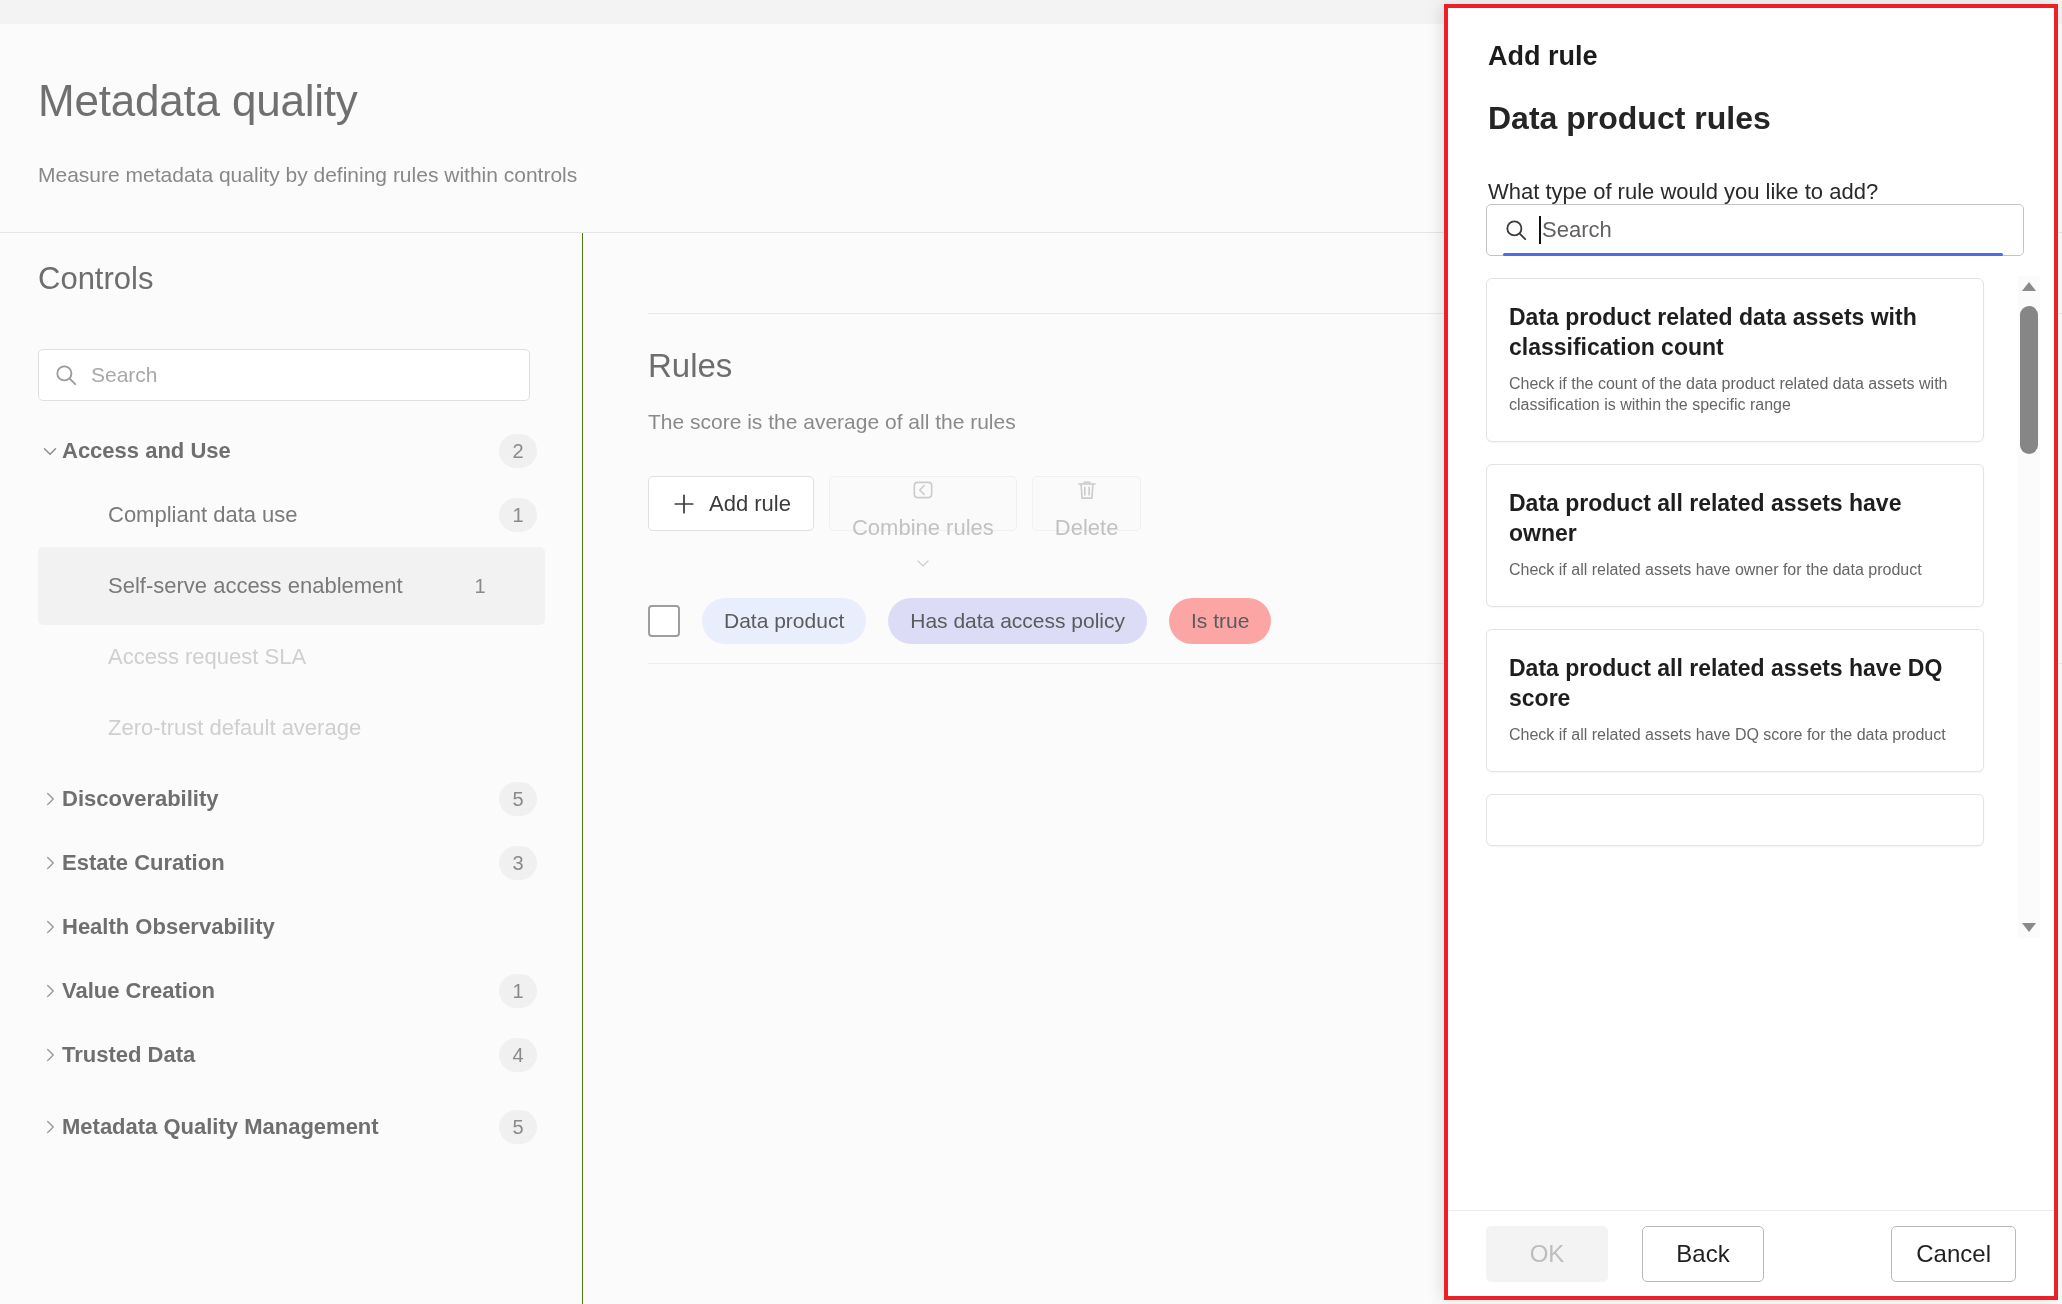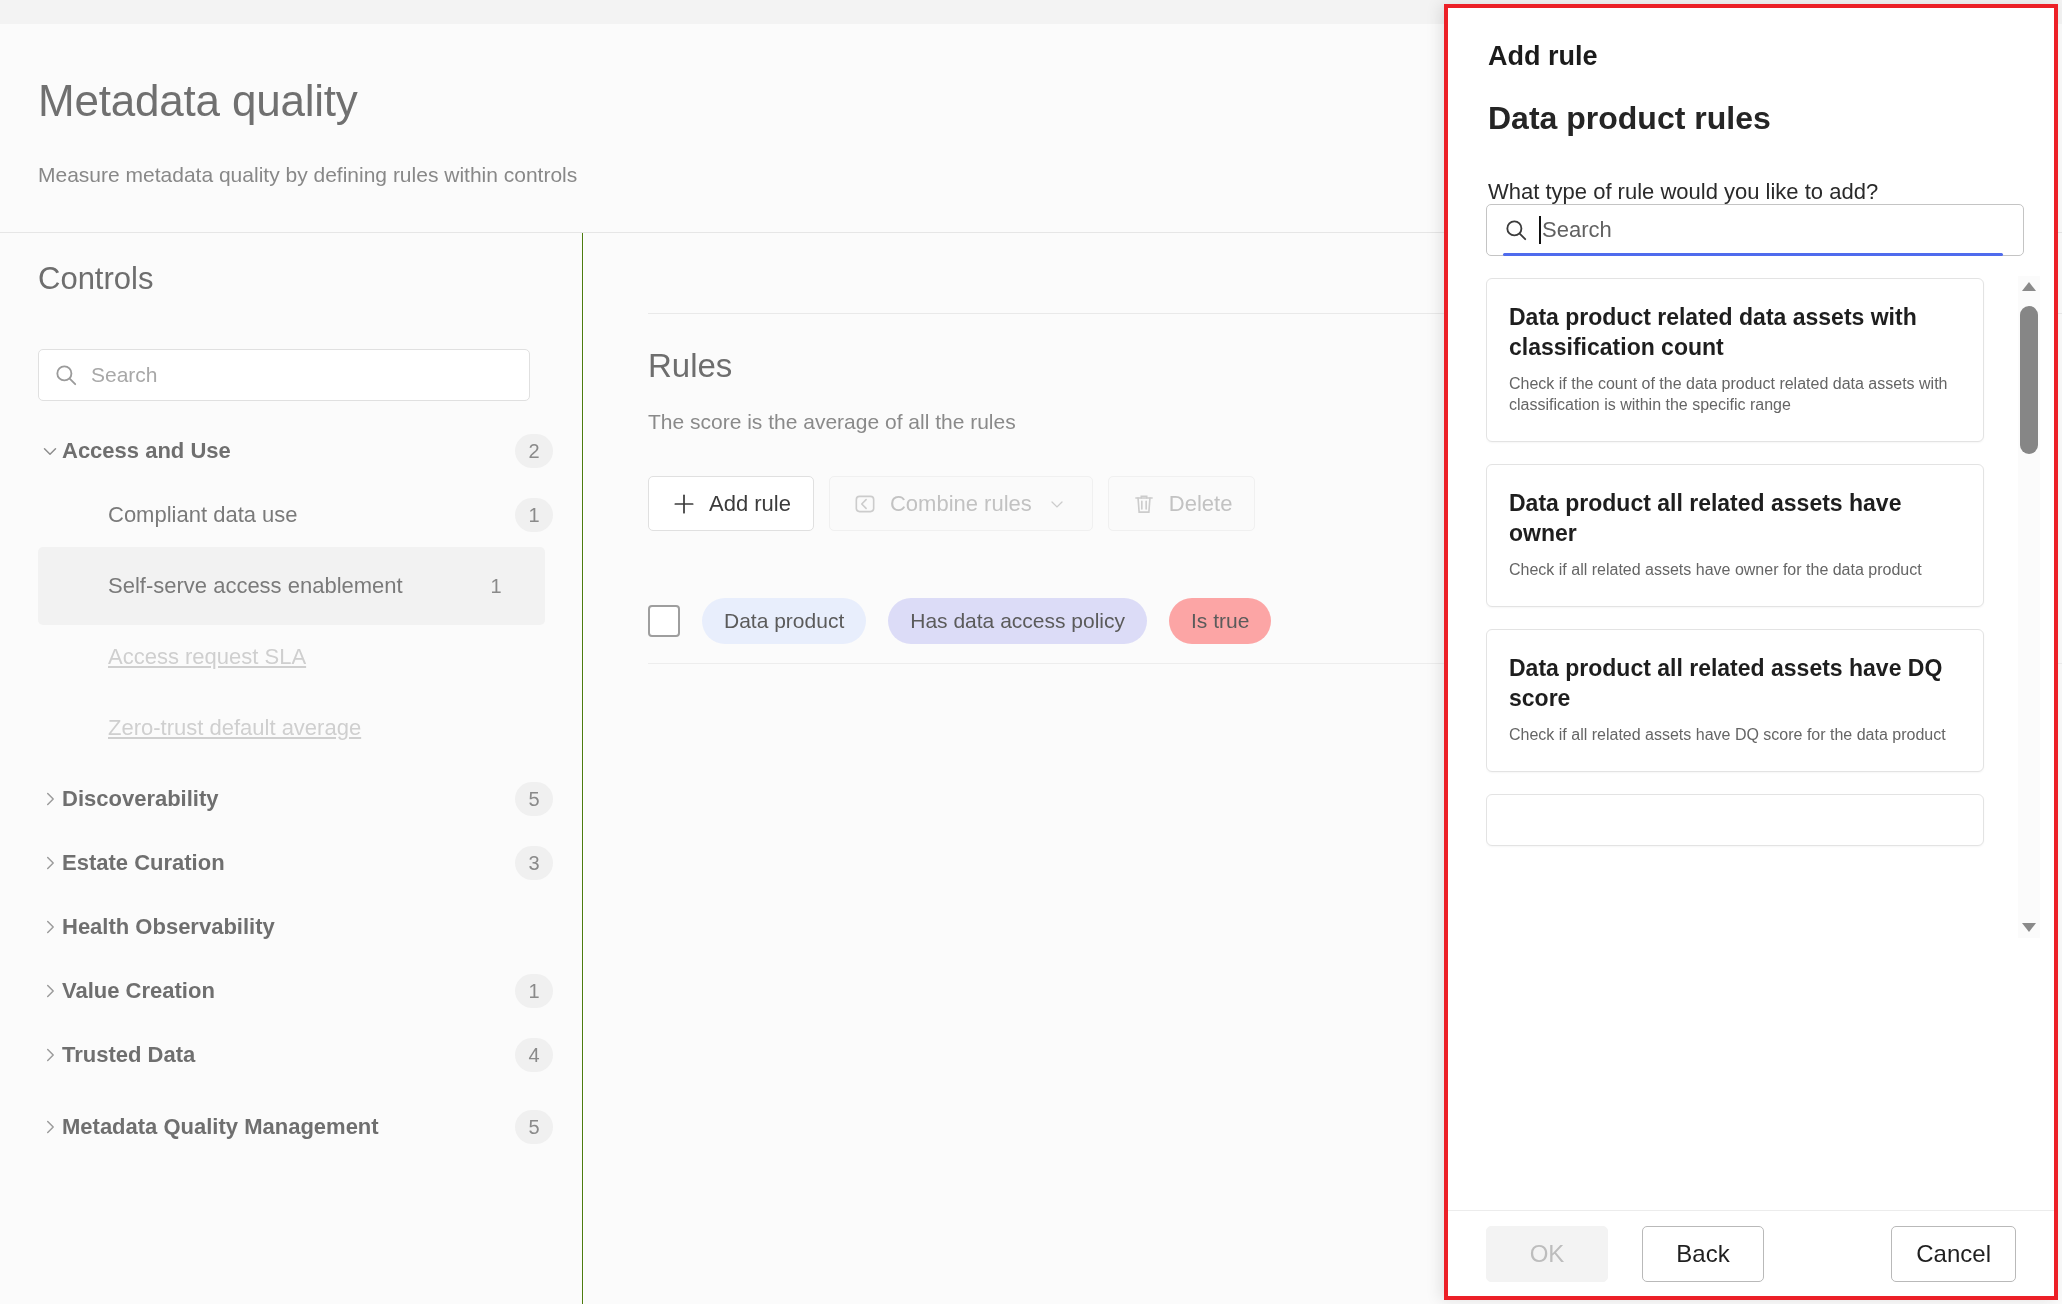--- a/index.html
+++ b/index.html
@@ -55,29 +55,29 @@
     display: flex; align-items: center; padding: 0 14px;
   }
   .search-box .mag { width: 26px; height: 26px; flex: 0 0 26px; margin-right: 12px; }
   .search-ph { font-size: 21px; color: #a8a8a8; }
 
   .nav { position: absolute; left: 0; top: 186px; width: 583px; }
   .nav-row {
     position: relative;
     display: flex; align-items: center;
     height: 64px;
-    padding-left: 38px; padding-right: 30px;
+    padding-left: 38px; padding-right: 46px;
     color: #707070;
   }
   .nav-row.selected { background: #f2f2f2; border-radius: 5px; margin: 0 38px 0 38px; padding-left: 0; width: 507px; }
   .chev { width: 24px; flex: 0 0 24px; display: flex; align-items: center; justify-content: center; }
   .nav-label { font-size: 22px; flex: 1 1 auto; }
   .nav-label.group { font-weight: 700; color: #6f6f6f; }
   .nav-label.child { font-weight: 400; color: #7a7a7a; padding-left: 46px; }
-  .nav-label.child.dim { color: #cfcfcf; text-decoration: underline; }
+  .nav-label.child.dim { color: #cfcfcf; }
   .badge {
     min-width: 38px; height: 34px; padding: 0 11px;
     background: #f0f0f0; border-radius: 17px;
     display: flex; align-items: center; justify-content: center;
     font-size: 20px; color: #8a8a8a;
   }
   .nav-row.selected .badge { background: transparent; }
   .nav-row.two-line { height: 78px; }
   .nav-row.two-line .nav-label { line-height: 1.25; }
   .nav-row.group-wrap { height: 80px; }
@@ -106,21 +106,21 @@
   .toolbar {
     position: absolute; left: 64px; top: 243px;
     display: flex; align-items: center; gap: 15px;
   }
   .tb-btn {
     height: 55px; display: flex; align-items: center; gap: 12px;
     padding: 0 22px; border-radius: 5px;
     font-size: 22px; color: #3b3b3b;
     border: 1px solid #e0e0e0; background: #ffffff;
   }
-  .tb-btn.disabled { color: #c2c2c2; border-color: #f0f0f0; background: #fafafa; }
+  .tb-btn.disabled { color: #c2c2c2; border-color: #f0f0f0; background: #fafafa; flex-direction: column; }
   .tb-ico { width: 26px; height: 26px; display: inline-flex; align-items: center; justify-content: center; }
 
   .rule-row {
     position: absolute; left: 64px; top: 345px; width: 1450px; height: 86px;
     display: flex; align-items: center; gap: 22px;
     border-bottom: 1px solid #ededed;
   }
   .rule-check {
     width: 32px; height: 32px; border: 2px solid #9e9e9e; border-radius: 4px; background: #fff;
     flex: 0 0 32px;

